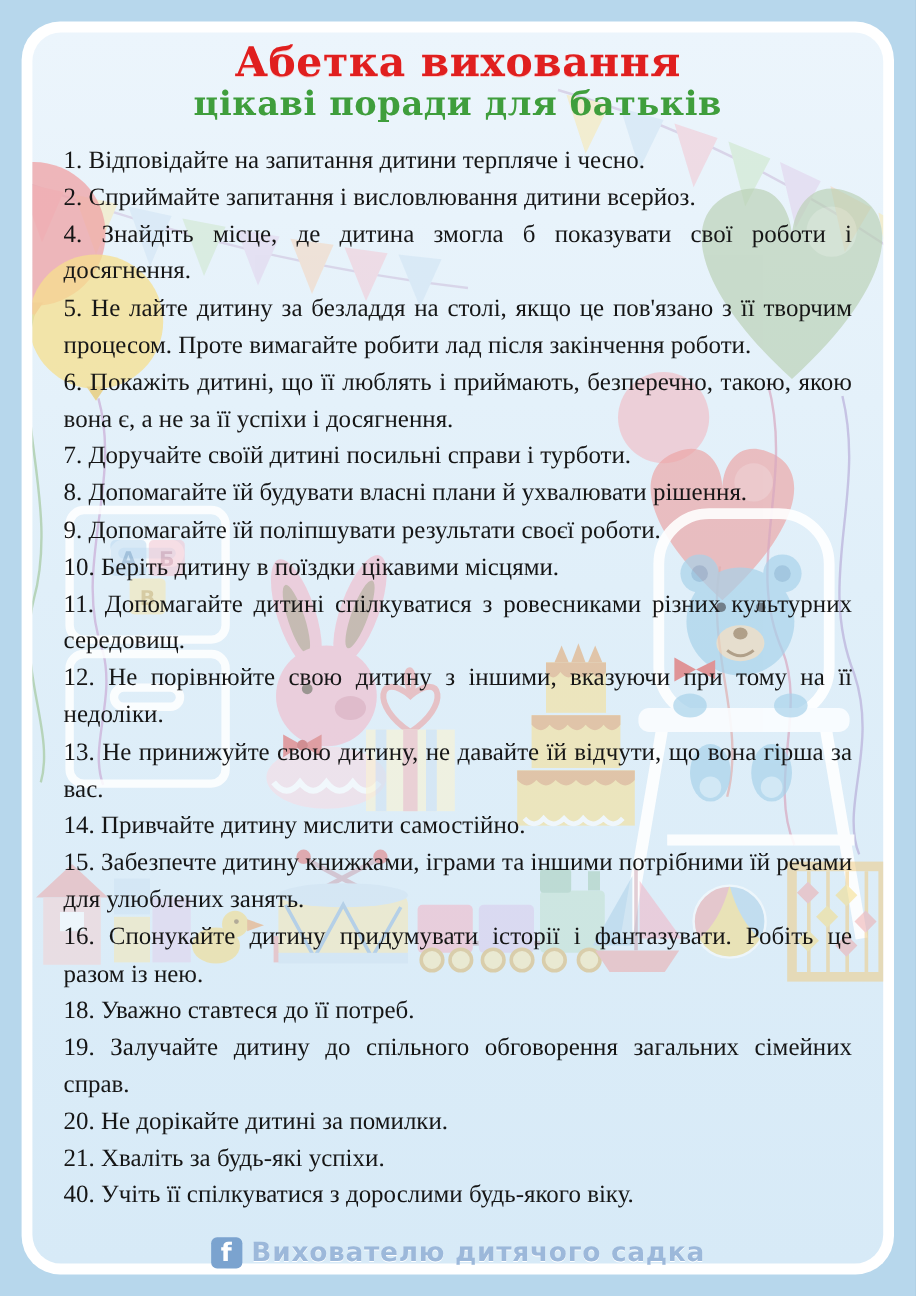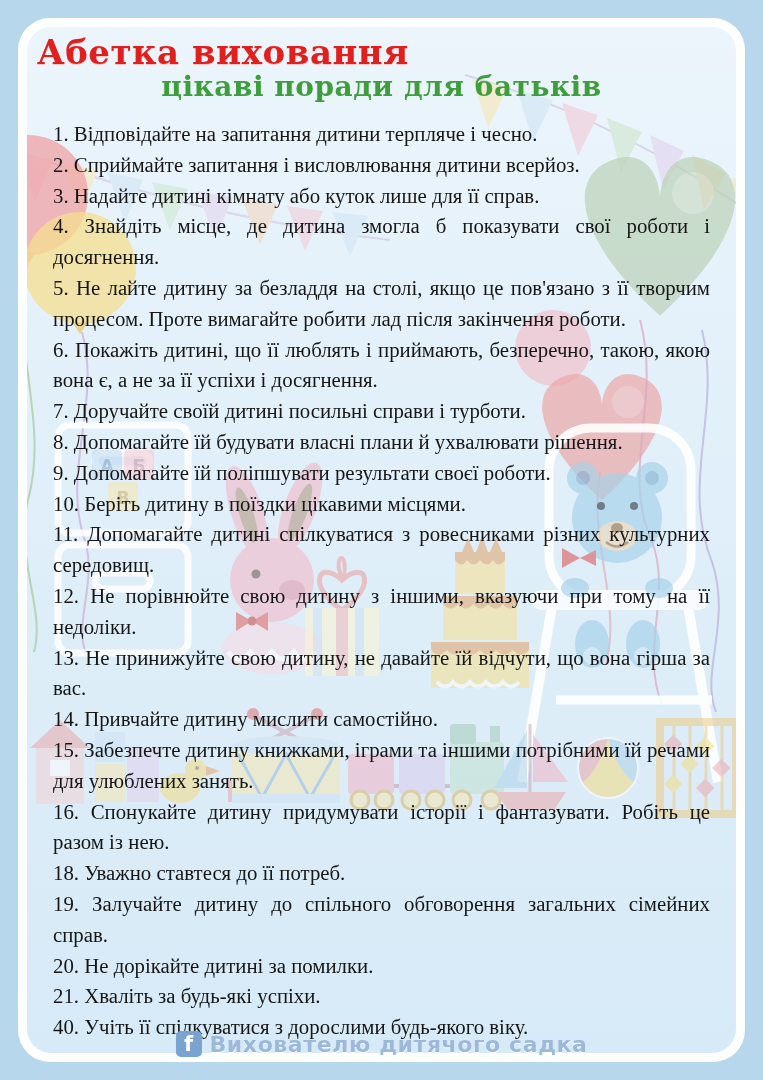--- a/index.html
+++ b/index.html
@@ -13,21 +13,21 @@
     background:#ffffff;padding:9px;box-sizing:border-box;
   }
   .inner{
     position:relative;width:100%;height:100%;border-radius:24px;
     background:linear-gradient(180deg,#ecf5fc 0%,#e0eff9 45%,#d7eaf7 100%);
     overflow:hidden;
   }
   .deco{position:absolute;left:-27px;top:-27px;width:763px;height:1080px;pointer-events:none;}
   .content{position:relative;z-index:1;padding:2px 10px 0 10px;}
   .title{
-    margin:4px 0 0;text-align:left;
+    margin:4px 0 0;text-align:center;
     font-family:"DejaVu Serif", serif;font-weight:700;
     font-size:34px;line-height:38px;color:#e01f1f;letter-spacing:.5px;
     text-shadow:0 1px 0 #f8c9c9;
   }
   .subtitle{
     margin:0 0 4px;text-align:center;
     font-family:"DejaVu Serif", serif;font-weight:700;
     font-size:28px;line-height:32px;color:#3f9e3c;letter-spacing:.5px;
   }
   .tips{margin:16px;}
@@ -265,21 +265,20 @@
           </g>
         </g>
       </svg>
 
       <div class="content">
         <h1 class="title">Абетка виховання</h1>
         <h2 class="subtitle">цікаві поради для батьків</h2>
         <div class="tips" id="tips-list">
             <p class="tip">1. Відповідайте на запитання дитини терпляче і чесно.</p>
             <p class="tip">2. Сприймайте запитання і висловлювання дитини всерйоз.</p>
-            <p class="tip">3. Надайте дитині кімнату або куток лише для її справ.</p>
             <p class="tip">4. Знайдіть місце, де дитина змогла б показувати свої роботи і досягнення.</p>
             <p class="tip">5. Не лайте дитину за безладдя на столі, якщо це пов'язано з її творчим процесом. Проте вимагайте робити лад після закінчення роботи.</p>
             <p class="tip">6. Покажіть дитині, що її люблять і приймають, безперечно, такою, якою вона є, а не за її успіхи і досягнення.</p>
             <p class="tip">7. Доручайте своїй дитині посильні справи і турботи.</p>
             <p class="tip">8. Допомагайте їй будувати власні плани й ухвалювати рішення.</p>
             <p class="tip">9. Допомагайте їй поліпшувати результати своєї роботи.</p>
             <p class="tip">10. Беріть дитину в поїздки цікавими місцями.</p>
             <p class="tip">11. Допомагайте дитині спілкуватися з ровесниками різних культурних середовищ.</p>
             <p class="tip">12. Не порівнюйте свою дитину з іншими, вказуючи при тому на її недоліки.</p>
             <p class="tip">13. Не принижуйте свою дитину, не давайте їй відчути, що вона гірша за вас.</p>

